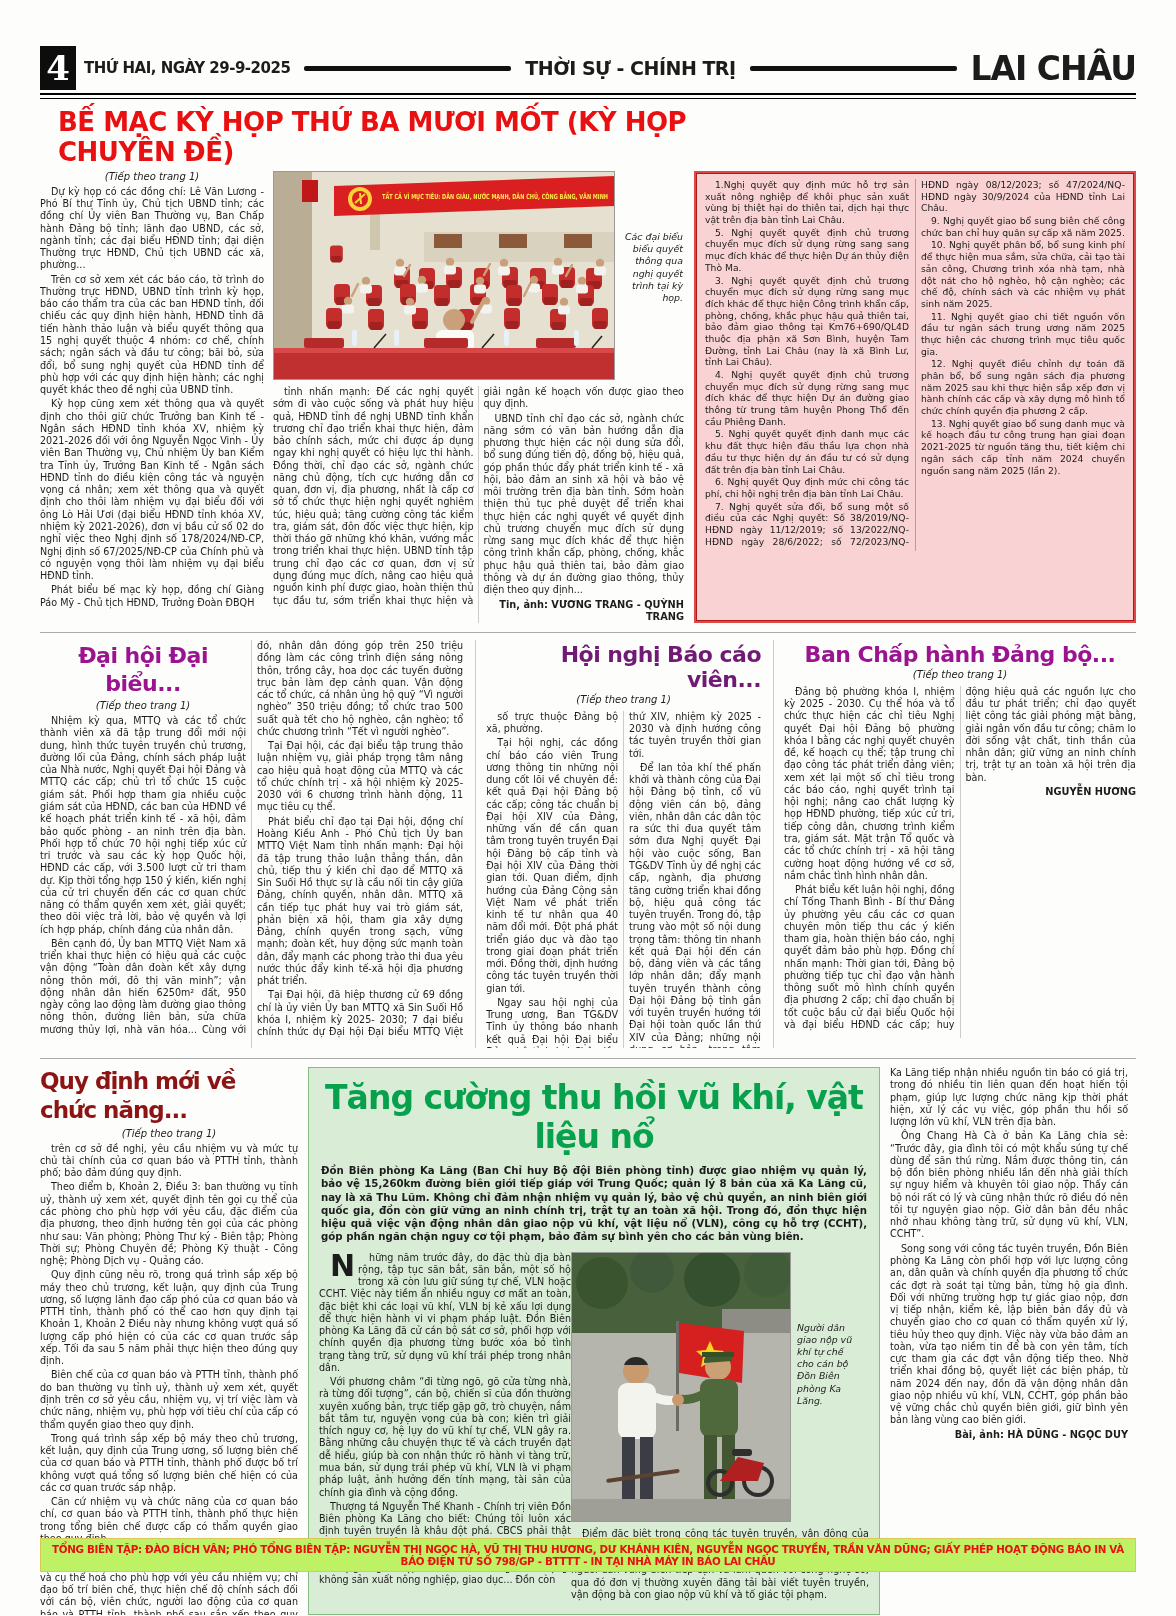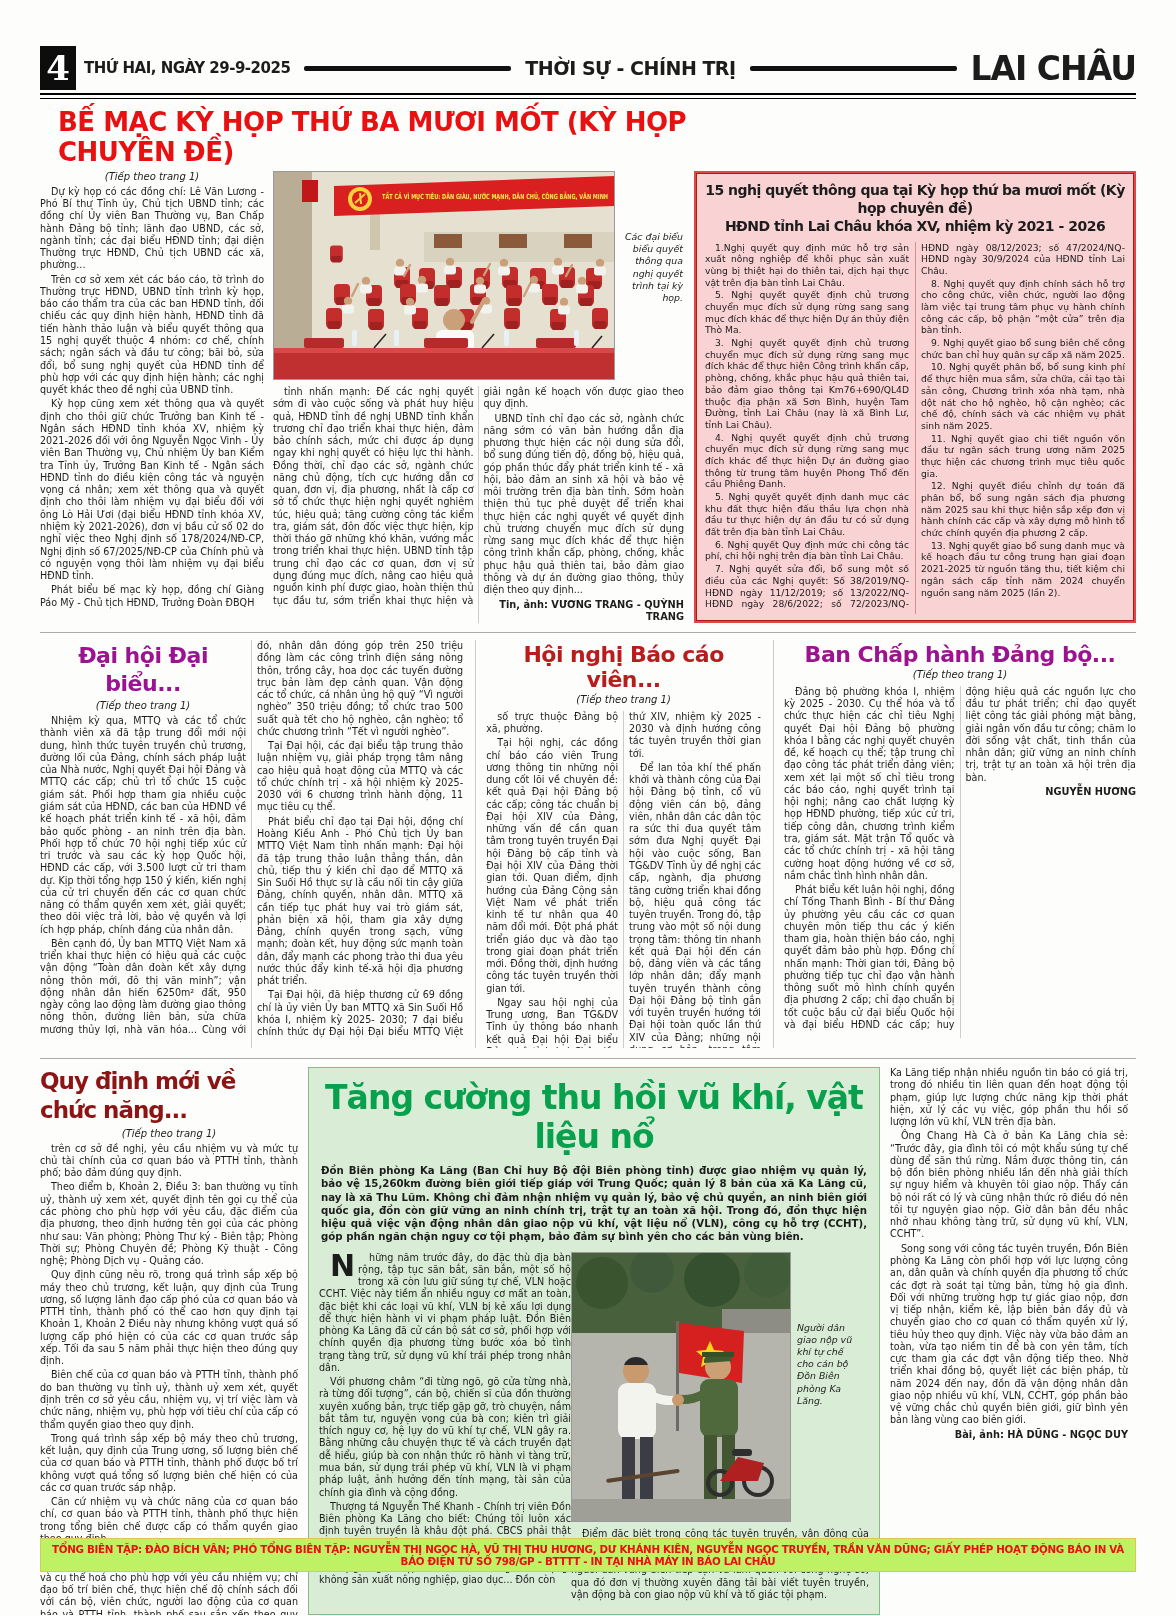--- a/index.html
+++ b/index.html
@@ -34,21 +34,21 @@
   
   .res-box{width:442px;height:452px;box-sizing:border-box;background:#f9d2d4;border:2px solid #e04848;
            box-shadow:0 0 0 1px #b01818 inset;padding:6px 9px;overflow:hidden;}
   .res-title{text-align:center;font-weight:900;font-size:14px;line-height:1.3;letter-spacing:-0.5px;margin:2px 0 6px;}
   .res-items{columns:2;column-gap:12px;column-rule:1px solid #d98c8c;font-size:9.2px;line-height:1.27;text-align:justify;height:372px;column-fill:auto;overflow:hidden;}
   .res-items p{margin:0 0 1px;text-indent:10px;}
   
   .mid-row{display:flex;gap:12px;margin-top:9px;border-top:1px solid #aaa;padding-top:7px;}
   .mid-hl{font-weight:900;font-size:22px;letter-spacing:-0.5px;text-align:center;margin:2px 0 2px;}
   .hl-purple{color:#9b1391;}
-  .hl-blue{color:#b91c1c;}
+  .hl-blue{color:#701a75;text-align:right;}
   .blk1{width:428px;height:408px;overflow:hidden;}
   .blk1-cols{columns:2;column-gap:11px;column-rule:1px solid #ccc;height:408px;column-fill:auto;}
   .blk2{width:278px;height:408px;overflow:hidden;border-left:1px solid #ccc;padding-left:10px;}
   .blk3{width:356px;height:408px;overflow:hidden;border-left:1px solid #ccc;padding-left:10px;}
   .blk-cols{columns:2;column-gap:11px;column-rule:1px solid #ccc;height:352px;column-fill:auto;overflow:hidden;}
   
   .bot-row{display:flex;gap:10px;margin-top:10px;border-top:1px solid #aaa;padding-top:8px;}
   .reg-col{width:258px;height:548px;overflow:hidden;}
   .reg-hl{color:#8c1414;font-weight:900;font-size:23px;letter-spacing:-1px;text-align:left;margin:0 0 2px;}
   .green-box{width:572px;height:548px;box-sizing:border-box;background:#d9ecd5;border:1px solid #86bb86;padding:8px 10px;overflow:hidden;}
@@ -199,33 +199,28 @@
         </div>
         <div class="ma-cols bodytxt">
           <p>tỉnh nhấn mạnh: Để các nghị quyết sớm đi vào cuộc sống và phát huy hiệu quả, HĐND tỉnh đề nghị UBND tỉnh khẩn trương chỉ đạo triển khai thực hiện, đảm bảo chính sách, mức chi được áp dụng ngay khi nghị quyết có hiệu lực thi hành. Đồng thời, chỉ đạo các sở, ngành chức năng chủ động, tích cực hướng dẫn cơ quan, đơn vị, địa phương, nhất là cấp cơ sở tổ chức thực hiện nghị quyết nghiêm túc, hiệu quả; tăng cường công tác kiểm tra, giám sát, đôn đốc việc thực hiện, kịp thời tháo gỡ những khó khăn, vướng mắc trong triển khai thực hiện. UBND tỉnh tập trung chỉ đạo các cơ quan, đơn vị sử dụng đúng mục đích, nâng cao hiệu quả nguồn kinh phí được giao, hoàn thiện thủ tục đầu tư, sớm triển khai thực hiện và giải ngân kế hoạch vốn được giao theo quy định.</p>
           <p>UBND tỉnh chỉ đạo các sở, ngành chức năng sớm có văn bản hướng dẫn địa phương thực hiện các nội dung sửa đổi, bổ sung đúng tiến độ, đồng bộ, hiệu quả, góp phần thúc đẩy phát triển kinh tế - xã hội, bảo đảm an sinh xã hội và bảo vệ môi trường trên địa bàn tỉnh. Sớm hoàn thiện thủ tục phê duyệt để triển khai thực hiện các nghị quyết về quyết định chủ trương chuyển mục đích sử dụng rừng sang mục đích khác để thực hiện công trình khẩn cấp, phòng, chống, khắc phục hậu quả thiên tai, bảo đảm giao thông và dự án đường giao thông, thủy điện theo quy định...</p>
           <p class="byline">Tin, ảnh: VƯƠNG TRANG - QUỲNH TRANG</p>
         </div>
       </div>
     </div>
 
     <div class="res-box">
-      <div class="res-title">
-        <div>15 nghị quyết thông qua tại Kỳ họp thứ ba mươi mốt (Kỳ họp chuyên đề)</div>
-        <div>HĐND tỉnh Lai Châu khóa XV, nhiệm kỳ 2021 - 2026</div>
-      </div>
       <div class="res-items">
         <p>1.Nghị quyết quy định mức hỗ trợ sản xuất nông nghiệp để khôi phục sản xuất vùng bị thiệt hại do thiên tai, dịch hại thực vật trên địa bàn tỉnh Lai Châu.</p>
         <p>5. Nghị quyết quyết định chủ trương chuyển mục đích sử dụng rừng sang sang mục đích khác để thực hiện Dự án thủy điện Thò Ma.</p>
         <p>3. Nghị quyết quyết định chủ trương chuyển mục đích sử dụng rừng sang mục đích khác để thực hiện Công trình khẩn cấp, phòng, chống, khắc phục hậu quả thiên tai, bảo đảm giao thông tại Km76+690/QL4D thuộc địa phận xã Sơn Bình, huyện Tam Đường, tỉnh Lai Châu (nay là xã Bình Lư, tỉnh Lai Châu).</p>
         <p>4. Nghị quyết quyết định chủ trương chuyển mục đích sử dụng rừng sang mục đích khác để thực hiện Dự án đường giao thông từ trung tâm huyện Phong Thổ đến cầu Phiêng Đanh.</p>
         <p>5. Nghị quyết quyết định danh mục các khu đất thực hiện đấu thầu lựa chọn nhà đầu tư thực hiện dự án đầu tư có sử dụng đất trên địa bàn tỉnh Lai Châu.</p>
         <p>6. Nghị quyết Quy định mức chi công tác phí, chi hội nghị trên địa bàn tỉnh Lai Châu.</p>
         <p>7. Nghị quyết sửa đổi, bổ sung một số điều của các Nghị quyết: Số 38/2019/NQ-HĐND ngày 11/12/2019; số 13/2022/NQ-HĐND ngày 28/6/2022; số 72/2023/NQ-HĐND ngày 08/12/2023; số 47/2024/NQ-HĐND ngày 30/9/2024 của HĐND tỉnh Lai Châu.</p>
-        <p>8. Nghị quyết quy định chính sách hỗ trợ cho công chức, viên chức, người lao động làm việc tại trung tâm phục vụ hành chính công các cấp, bộ phận “một cửa” trên địa bàn tỉnh.</p>
         <p>9. Nghị quyết giao bổ sung biên chế công chức ban chỉ huy quân sự cấp xã năm 2025.</p>
         <p>10. Nghị quyết phân bổ, bổ sung kinh phí để thực hiện mua sắm, sửa chữa, cải tạo tài sản công, Chương trình xóa nhà tạm, nhà dột nát cho hộ nghèo, hộ cận nghèo; các chế độ, chính sách và các nhiệm vụ phát sinh năm 2025.</p>
         <p>11. Nghị quyết giao chi tiết nguồn vốn đầu tư ngân sách trung ương năm 2025 thực hiện các chương trình mục tiêu quốc gia.</p>
         <p>12. Nghị quyết điều chỉnh dự toán đã phân bổ, bổ sung ngân sách địa phương năm 2025 sau khi thực hiện sắp xếp đơn vị hành chính các cấp và xây dựng mô hình tổ chức chính quyền địa phương 2 cấp.</p>
         <p>13. Nghị quyết giao bổ sung danh mục và kế hoạch đầu tư công trung hạn giai đoạn 2021-2025 từ nguồn tăng thu, tiết kiệm chi ngân sách cấp tỉnh năm 2024 chuyển nguồn sang năm 2025 (lần 2).</p>
 
       </div>
     </div>
   </div>
 
@@ -338,21 +333,21 @@
             <div class="cap cap2">Người dân giao nộp vũ khí tự chế cho cán bộ Đồn Biên phòng Ka Lăng.</div>
           </div>
           <div class="bodytxt" style="margin-top:6px;">
             <p>Điểm đặc biệt trong công tác tuyên truyền, vận động của Đồn Biên phòng Ka Lăng là gắn nhiệm vụ thu hồi vũ khí, VLN với phong trào “Bình dân học vụ số”. Đây là mô hình giúp người dân vùng biên tiếp cận và làm quen với công nghệ số; qua đó đơn vị thường xuyên đăng tải bài viết tuyên truyền, vận động bà con giao nộp vũ khí và tố giác tội phạm.</p>
           </div>
         </div>
       </div>
     </div>
 
     <div class="outside-col bodytxt">
-      <p style="text-indent:0;">Ka Lăng tiếp nhận nhiều nguồn tin báo có giá trị, trong đó nhiều tin liên quan đến hoạt động tội phạm, giúp lực lượng chức năng kịp thời phát hiện, xử lý các vụ việc, góp phần thu hồi số lượng lớn vũ khí, VLN trên địa bàn.</p>
+      <p style="text-indent:0;">Ka Lăng tiếp nhận nhiều nguồn tin báo có giá trị, trong đó nhiều tin liên quan đến hoạt hiến tội phạm, giúp lực lượng chức năng kịp thời phát hiện, xử lý các vụ việc, góp phần thu hồi số lượng lớn vũ khí, VLN trên địa bàn.</p>
       <p>Ông Chang Hà Cà ở bản Ka Lăng chia sẻ: “Trước đây, gia đình tôi có một khẩu súng tự chế dùng để săn thú rừng. Nắm được thông tin, cán bộ đồn biên phòng nhiều lần đến nhà giải thích sự nguy hiểm và khuyên tôi giao nộp. Thấy cán bộ nói rất có lý và cũng nhận thức rõ điều đó nên tôi tự nguyện giao nộp. Giờ dân bản đều nhắc nhở nhau không tàng trữ, sử dụng vũ khí, VLN, CCHT”.</p>
       <p>Song song với công tác tuyên truyền, Đồn Biên phòng Ka Lăng còn phối hợp với lực lượng công an, dân quân và chính quyền địa phương tổ chức các đợt rà soát tại từng bản, từng hộ gia đình. Đối với những trường hợp tự giác giao nộp, đơn vị tiếp nhận, kiểm kê, lập biên bản đầy đủ và chuyển giao cho cơ quan có thẩm quyền xử lý, tiêu hủy theo quy định. Việc này vừa bảo đảm an toàn, vừa tạo niềm tin để bà con yên tâm, tích cực tham gia các đợt vận động tiếp theo. Nhờ triển khai đồng bộ, quyết liệt các biện pháp, từ năm 2024 đến nay, đồn đã vận động nhân dân giao nộp nhiều vũ khí, VLN, CCHT, góp phần bảo vệ vững chắc chủ quyền biên giới, giữ bình yên bản làng vùng cao biên giới.</p>
       <p class="byline">Bài, ảnh: HÀ DŨNG - NGỌC DUY</p>
     </div>
   </div>
 
   <div class="footer">TỔNG BIÊN TẬP: ĐÀO BÍCH VÂN; PHÓ TỔNG BIÊN TẬP: NGUYỄN THỊ NGỌC HÀ, VŨ THỊ THU HƯƠNG, DƯ KHÁNH KIÊN, NGUYỄN NGỌC TRUYỀN, TRẦN VĂN DŨNG; GIẤY PHÉP HOẠT ĐỘNG BÁO IN VÀ BÁO ĐIỆN TỬ SỐ 798/GP - BTTTT - IN TẠI NHÀ MÁY IN BÁO LAI CHÂU</div>
 
 </div>
 

